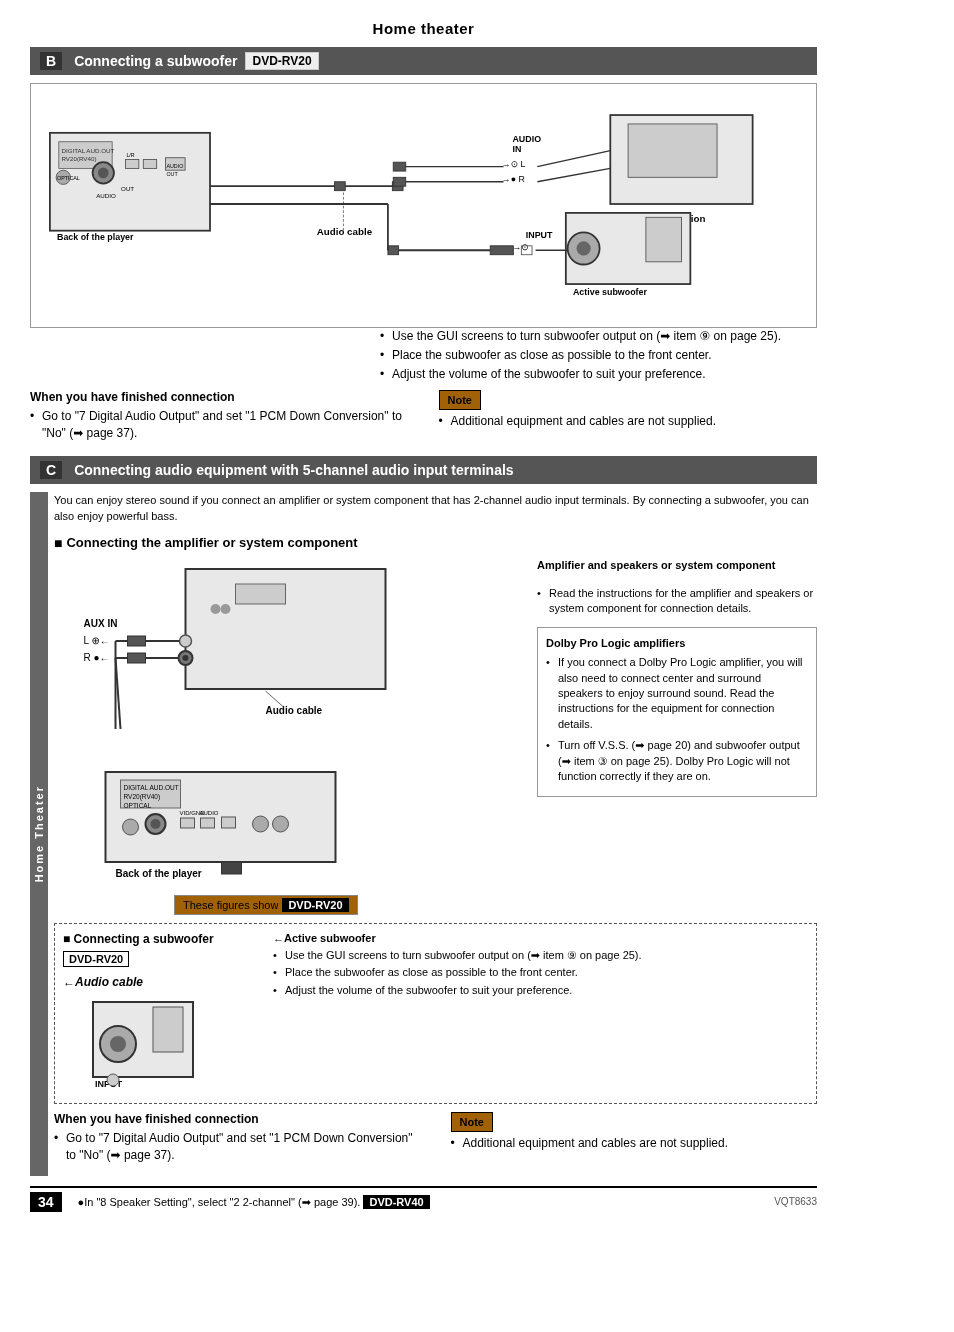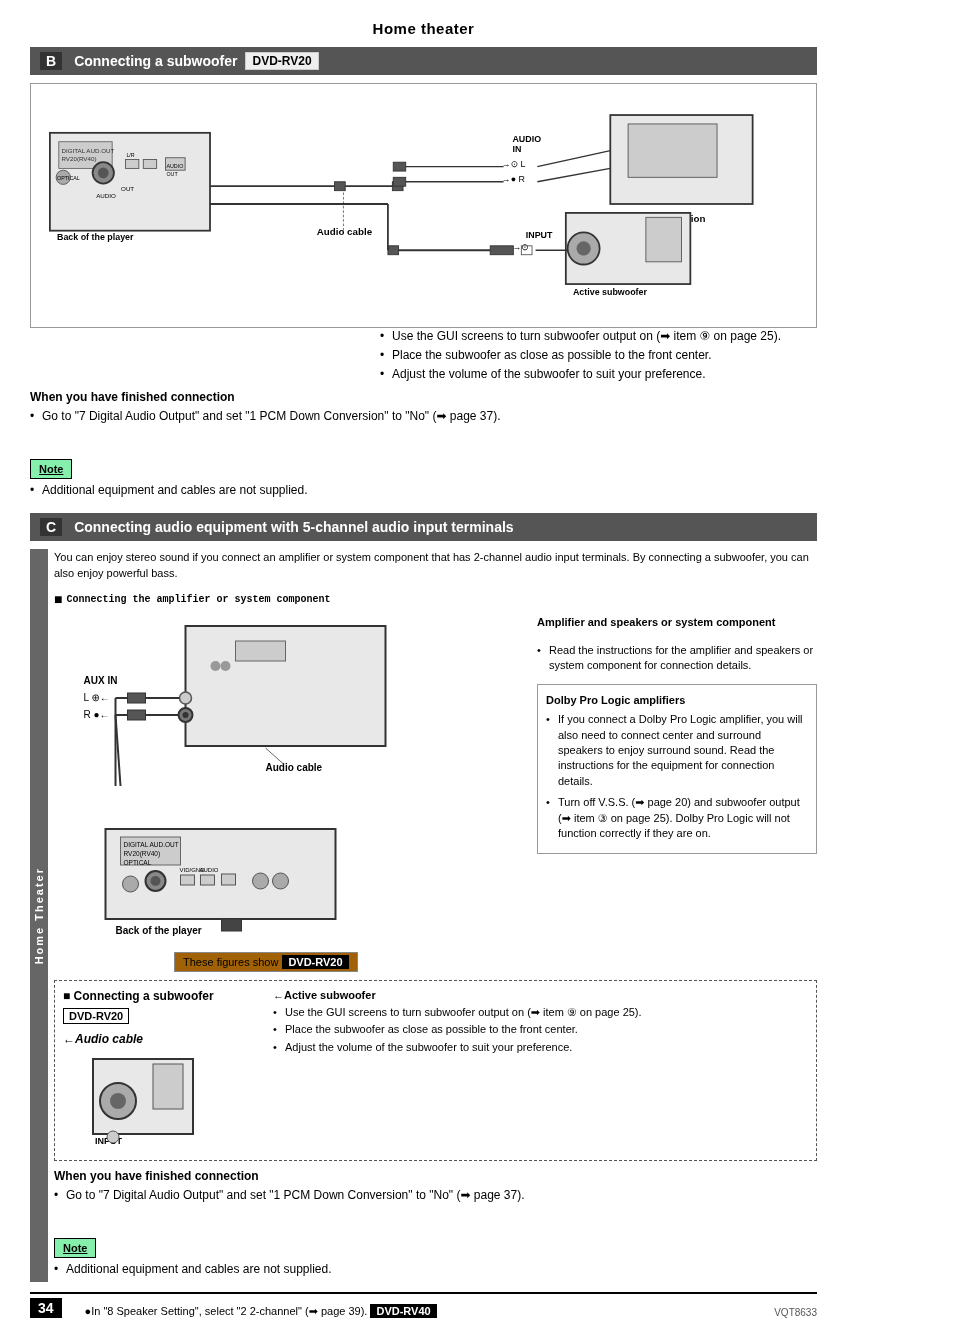--- a/index.html
+++ b/index.html
@@ -79,28 +79,26 @@
       position: absolute;
       left: 0;
     }
     
     .note-box {
       border: 1px solid #000;
       padding: 3px 8px;
       display: inline-block;
       font-weight: bold;
       font-size: 11px;
-      background: #86efac;
-      text-decoration: underline;
+      background: #a16207;
     }
     .note-section {
       display: flex;
       gap: 30px;
-      margin: 0 0;
-      flex-direction: column;
+      margin: 8px 0;
     }
     .note-left, .note-right {
       flex: 1;
     }
     .left-sidebar-text {
       writing-mode: vertical-rl;
       text-orientation: mixed;
       transform: rotate(180deg);
       font-size: 12px;
       font-weight: bold;
@@ -120,27 +118,26 @@
     .main-content {
       flex: 1;
     }
     
     .section-c-intro {
       font-size: 11px;
       line-height: 1.5;
       margin-bottom: 10px;
     }
     .section-c-subheader {
-      font-size: 10px;
+      font-size: 13px;
       font-weight: bold;
       margin-bottom: 8px;
       display: flex;
       align-items: center;
       gap: 4px;
-      font-family: Liberation Mono, monospace;
     }
     .section-c-subheader::before {
       content: '■';
       font-size: 14px;
     }
     
     .two-col {
       display: flex;
       gap: 10px;
     }
@@ -165,22 +162,22 @@
     }
     
     .dashed-box {
       border: 1px dashed #555;
       padding: 8px;
       margin-top: 8px;
     }
     
     .page-footer {
       display: flex;
-      align-items: flex-end;
-      gap: 23px;
+      align-items: center;
+      gap: 16px;
       margin-top: 10px;
       border-top: 2px solid #000;
       padding-top: 4px;
     }
     .page-number {
       background: #000;
       color: #fff;
       font-size: 14px;
       font-weight: bold;
       padding: 2px 8px;

